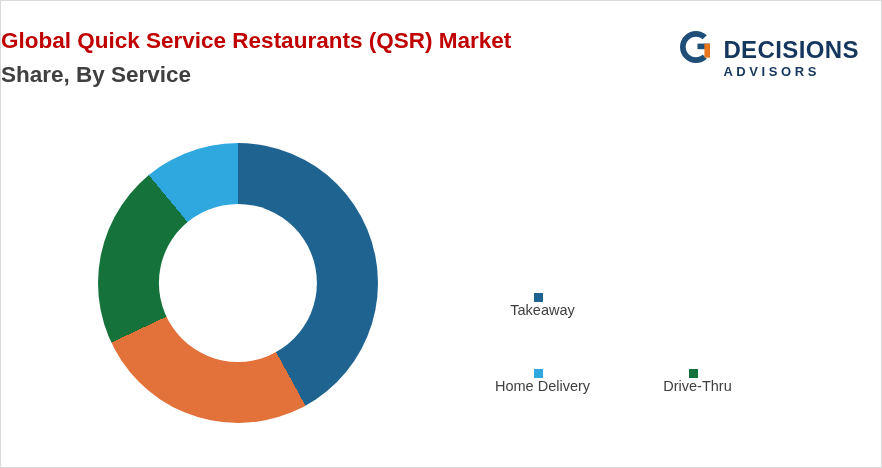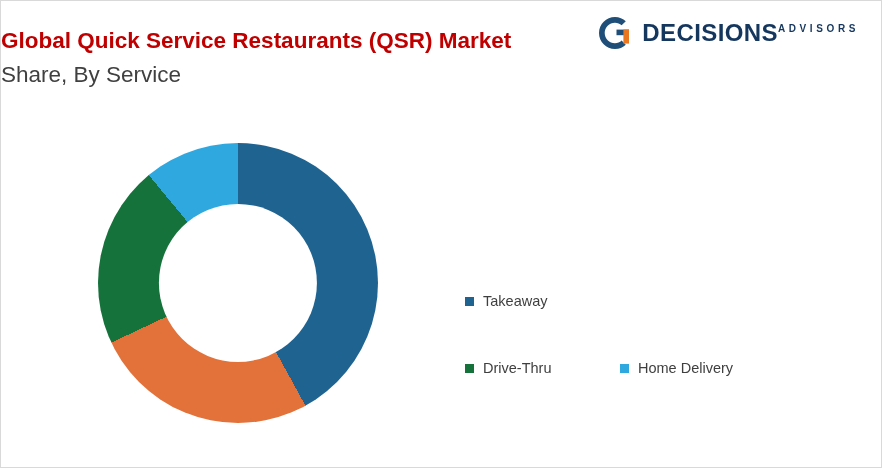--- a/index.html
+++ b/index.html
@@ -29,31 +29,32 @@
     align-items: center;
     gap: 9px;
   }
   #logo-mark {
     width: 36px;
     height: 36px;
     position: relative;
   }
   #logo-text {
     display: flex;
-    flex-direction: row;
+    flex-direction: column;
     line-height: 1;
+    margin-top: 23px;
   }
   #logo-text .l1 {
     font-size: 24px;
     font-weight: bold;
     color: #15375e;
     letter-spacing: 0.4px;
   }
   #logo-text .l2 {
-    font-size: 10px;
+    font-size: 13px;
     font-weight: bold;
     color: #15375e;
     letter-spacing: 3.6px;
     margin-top: 3px;
   }
 
   
   #title-block {
     position: absolute;
     left: 0;
@@ -62,21 +63,21 @@
     text-align: left;
   }
   #title-line-1 {
     font-size: 22.5px;
     font-weight: bold;
     color: #c00000;
     line-height: 1.25;
   }
   #title-line-2 {
     font-size: 22.5px;
-    font-weight: normal;
+    font-weight: bold;
     color: #404040;
     line-height: 1.25;
     margin-top: 6px;
   }
 
   
   #donut-wrap {
     position: absolute;
     left: 97px;
     top: 142px;
@@ -109,20 +110,21 @@
   .legend-row {
     display: flex;
   }
   .legend-row + .legend-row {
     margin-top: 51px;
   }
   .legend-item {
     display: flex;
     align-items: center;
     width: 155px;
+    flex-direction: column;
   }
   .legend-swatch {
     width: 9px;
     height: 9px;
     flex: 0 0 auto;
     margin-right: 9px;
   }
   .legend-label {
     font-size: 14.5px;
     color: #3f3f3f;
@@ -160,23 +162,23 @@
 
   <div id="legend">
     <div class="legend-row">
       <div class="legend-item">
         <span class="legend-swatch" style="background:#1f6391"></span>
         <span class="legend-label">Takeaway</span>
       </div>
     </div>
     <div class="legend-row">
       <div class="legend-item">
+        <span class="legend-swatch" style="background:#2fa8e0"></span>
+        <span class="legend-label">Home Delivery</span>
+      </div>
+      <div class="legend-item">
         <span class="legend-swatch" style="background:#15723a"></span>
         <span class="legend-label">Drive-Thru</span>
-      </div>
-      <div class="legend-item">
-        <span class="legend-swatch" style="background:#2fa8e0"></span>
-        <span class="legend-label">Home Delivery</span>
       </div>
     </div>
   </div>
 
 </div>
 
 </body></html>

